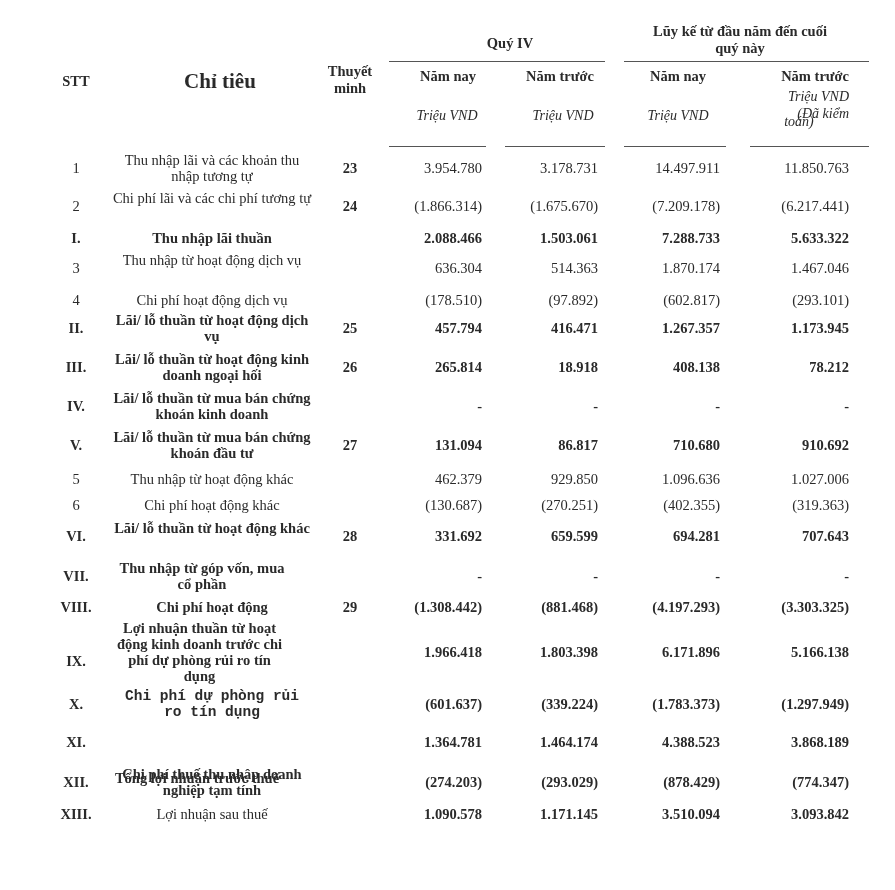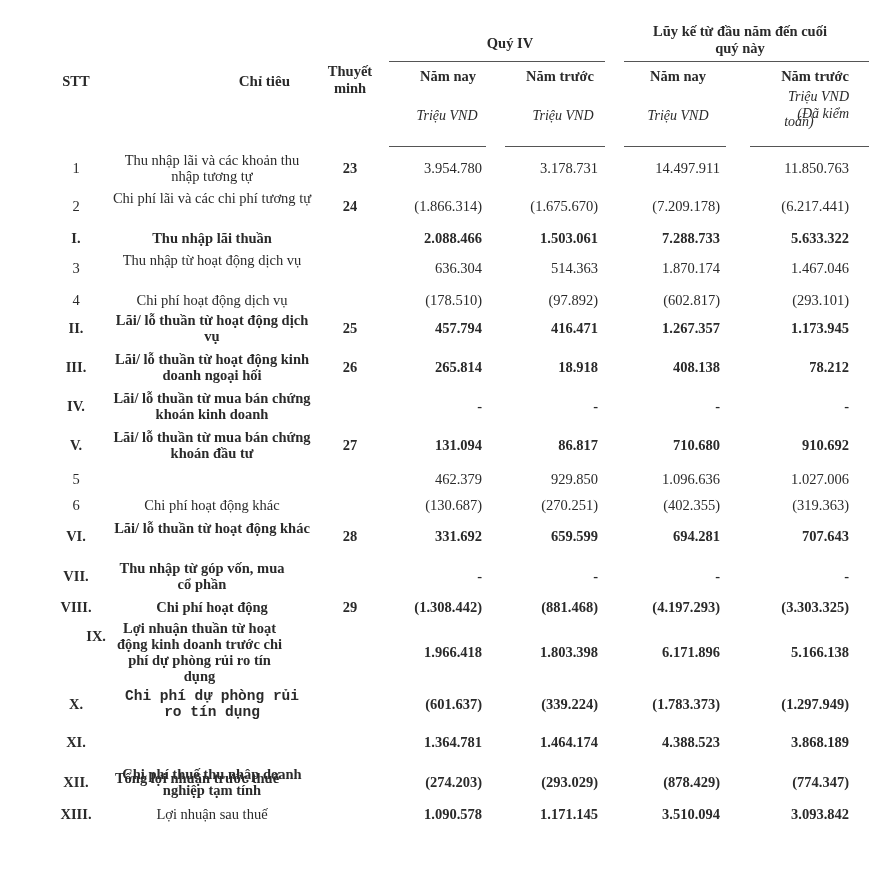--- a/index.html
+++ b/index.html
@@ -19,21 +19,21 @@
     .c1 { right: 413px; }
     .c2 { right: 297px; }
     .c3 { right: 175px; }
     .c4 { right: 46px; }
     .bold { font-weight: bold; }
   </style>
 </head>
 <body>
 
 <div class="hdr" style="left:46px; top:73px; width:60px;">STT</div>
-<div class="hdr" style="left:150px; top:73px; width:140px; font-size:15px;text-align:right;">Chỉ tiêu</div>
+<div class="hdr" style="left:150px; top:73px; width:140px; font-size:21px;">Chỉ tiêu</div>
 <div class="hdr" style="left:322px; top:63px; width:56px;">Thuyết</div>
 <div class="hdr" style="left:322px; top:80px; width:56px;">minh</div>
 
 <div class="hdr" style="left:450px; top:35px; width:120px;">Quý IV</div>
 <div class="rule" style="left:389px; top:61px; width:216px;"></div>
 
 <div class="hdr" style="left:620px; top:23px; width:240px;">Lũy kế từ đầu năm đến cuối</div>
 <div class="hdr" style="left:620px; top:40px; width:240px;">quý này</div>
 <div class="rule" style="left:624px; top:61px; width:245px;"></div>
 
@@ -131,20 +131,21 @@
       <div class="stt bold" style="top: 8px;">V.</div>
       <div class="label bold" style="top: 0px;">Lãi/ lỗ thuần từ mua bán chứng khoán đầu tư</div>
       <div class="note" style="top: 8px;">27</div>
       <div class="num c1 bold" style="top: 8px;">131.094</div>
       <div class="num c2 bold" style="top: 8px;">86.817</div>
       <div class="num c3 bold" style="top: 8px;">710.680</div>
       <div class="num c4 bold" style="top: 8px;">910.692</div>
     </div>
     <div class="row" style="top: 471px; height: 16px;">
       <div class="stt" style="top: 0px;">5</div>
+      <div class="label" style="top: 0px;">Thu nhập từ hoạt động khác</div>
       <div class="note" style="top: 0px;"></div>
       <div class="num c1" style="top: 0px;">462.379</div>
       <div class="num c2" style="top: 0px;">929.850</div>
       <div class="num c3" style="top: 0px;">1.096.636</div>
       <div class="num c4" style="top: 0px;">1.027.006</div>
     </div>
     <div class="row" style="top: 497px; height: 16px;">
       <div class="stt" style="top: 0px;">6</div>
       <div class="label" style="top: 0px;">Chi phí hoạt động khác</div>
       <div class="note" style="top: 0px;"></div>
@@ -174,21 +175,21 @@
     <div class="row" style="top: 599px; height: 16px;">
       <div class="stt bold" style="top: 0px;">VIII.</div>
       <div class="label bold" style="top: 0px;">Chi phí hoạt động</div>
       <div class="note" style="top: 0px;">29</div>
       <div class="num c1 bold" style="top: 0px;">(1.308.442)</div>
       <div class="num c2 bold" style="top: 0px;">(881.468)</div>
       <div class="num c3 bold" style="top: 0px;">(4.197.293)</div>
       <div class="num c4 bold" style="top: 0px;">(3.303.325)</div>
     </div>
     <div class="row" style="top: 620px; height: 64px;">
-      <div class="stt bold" style="top: 8px; text-align: right;">IX.</div>
+      <div class="stt bold" style="top: 33px;">IX.</div>
       <div class="label bold" style="top: 0px; width: 175px;">Lợi nhuận thuần từ hoạt động kinh doanh trước chi phí dự phòng rủi ro tín dụng</div>
       <div class="note" style="top: 24px;"></div>
       <div class="num c1 bold" style="top: 24px;">1.966.418</div>
       <div class="num c2 bold" style="top: 24px;">1.803.398</div>
       <div class="num c3 bold" style="top: 24px;">6.171.896</div>
       <div class="num c4 bold" style="top: 24px;">5.166.138</div>
     </div>
     <div class="row" style="top: 688px; height: 32px;">
       <div class="stt bold" style="top: 8px;">X.</div>
       <div class="label bold" style="top: 0px; font-family: Liberation Mono, monospace;">Chi phí dự phòng rủi ro tín dụng</div>

